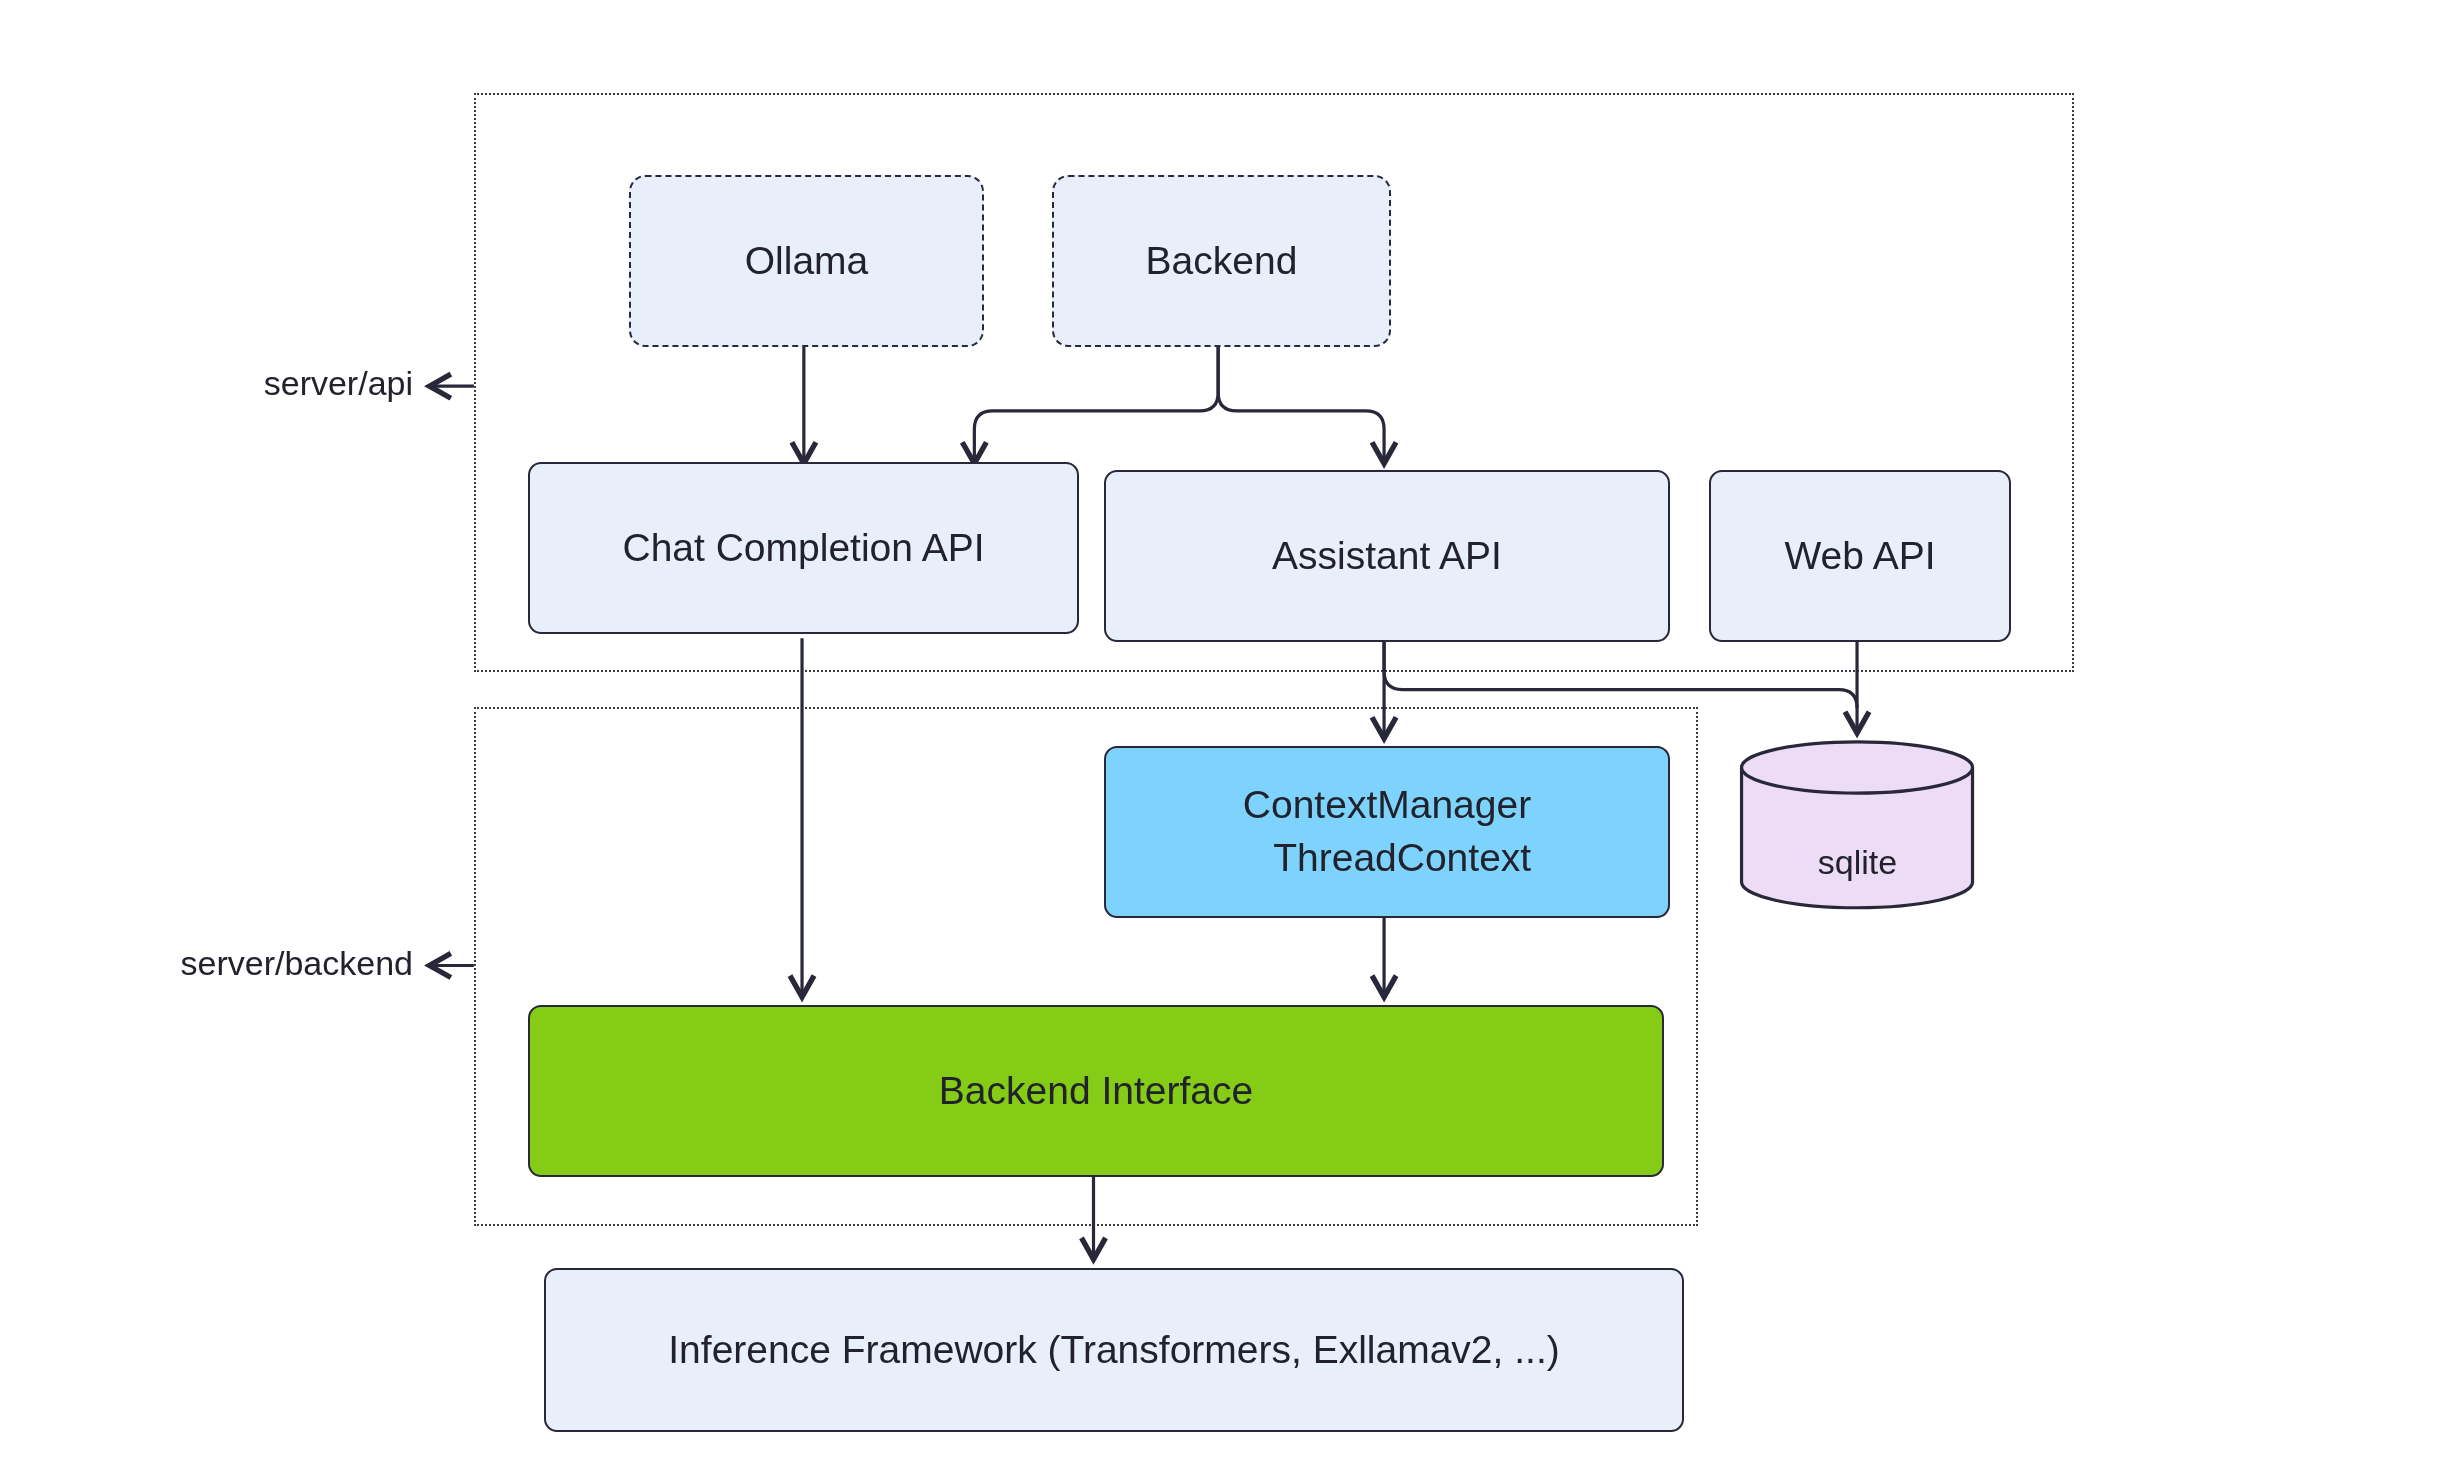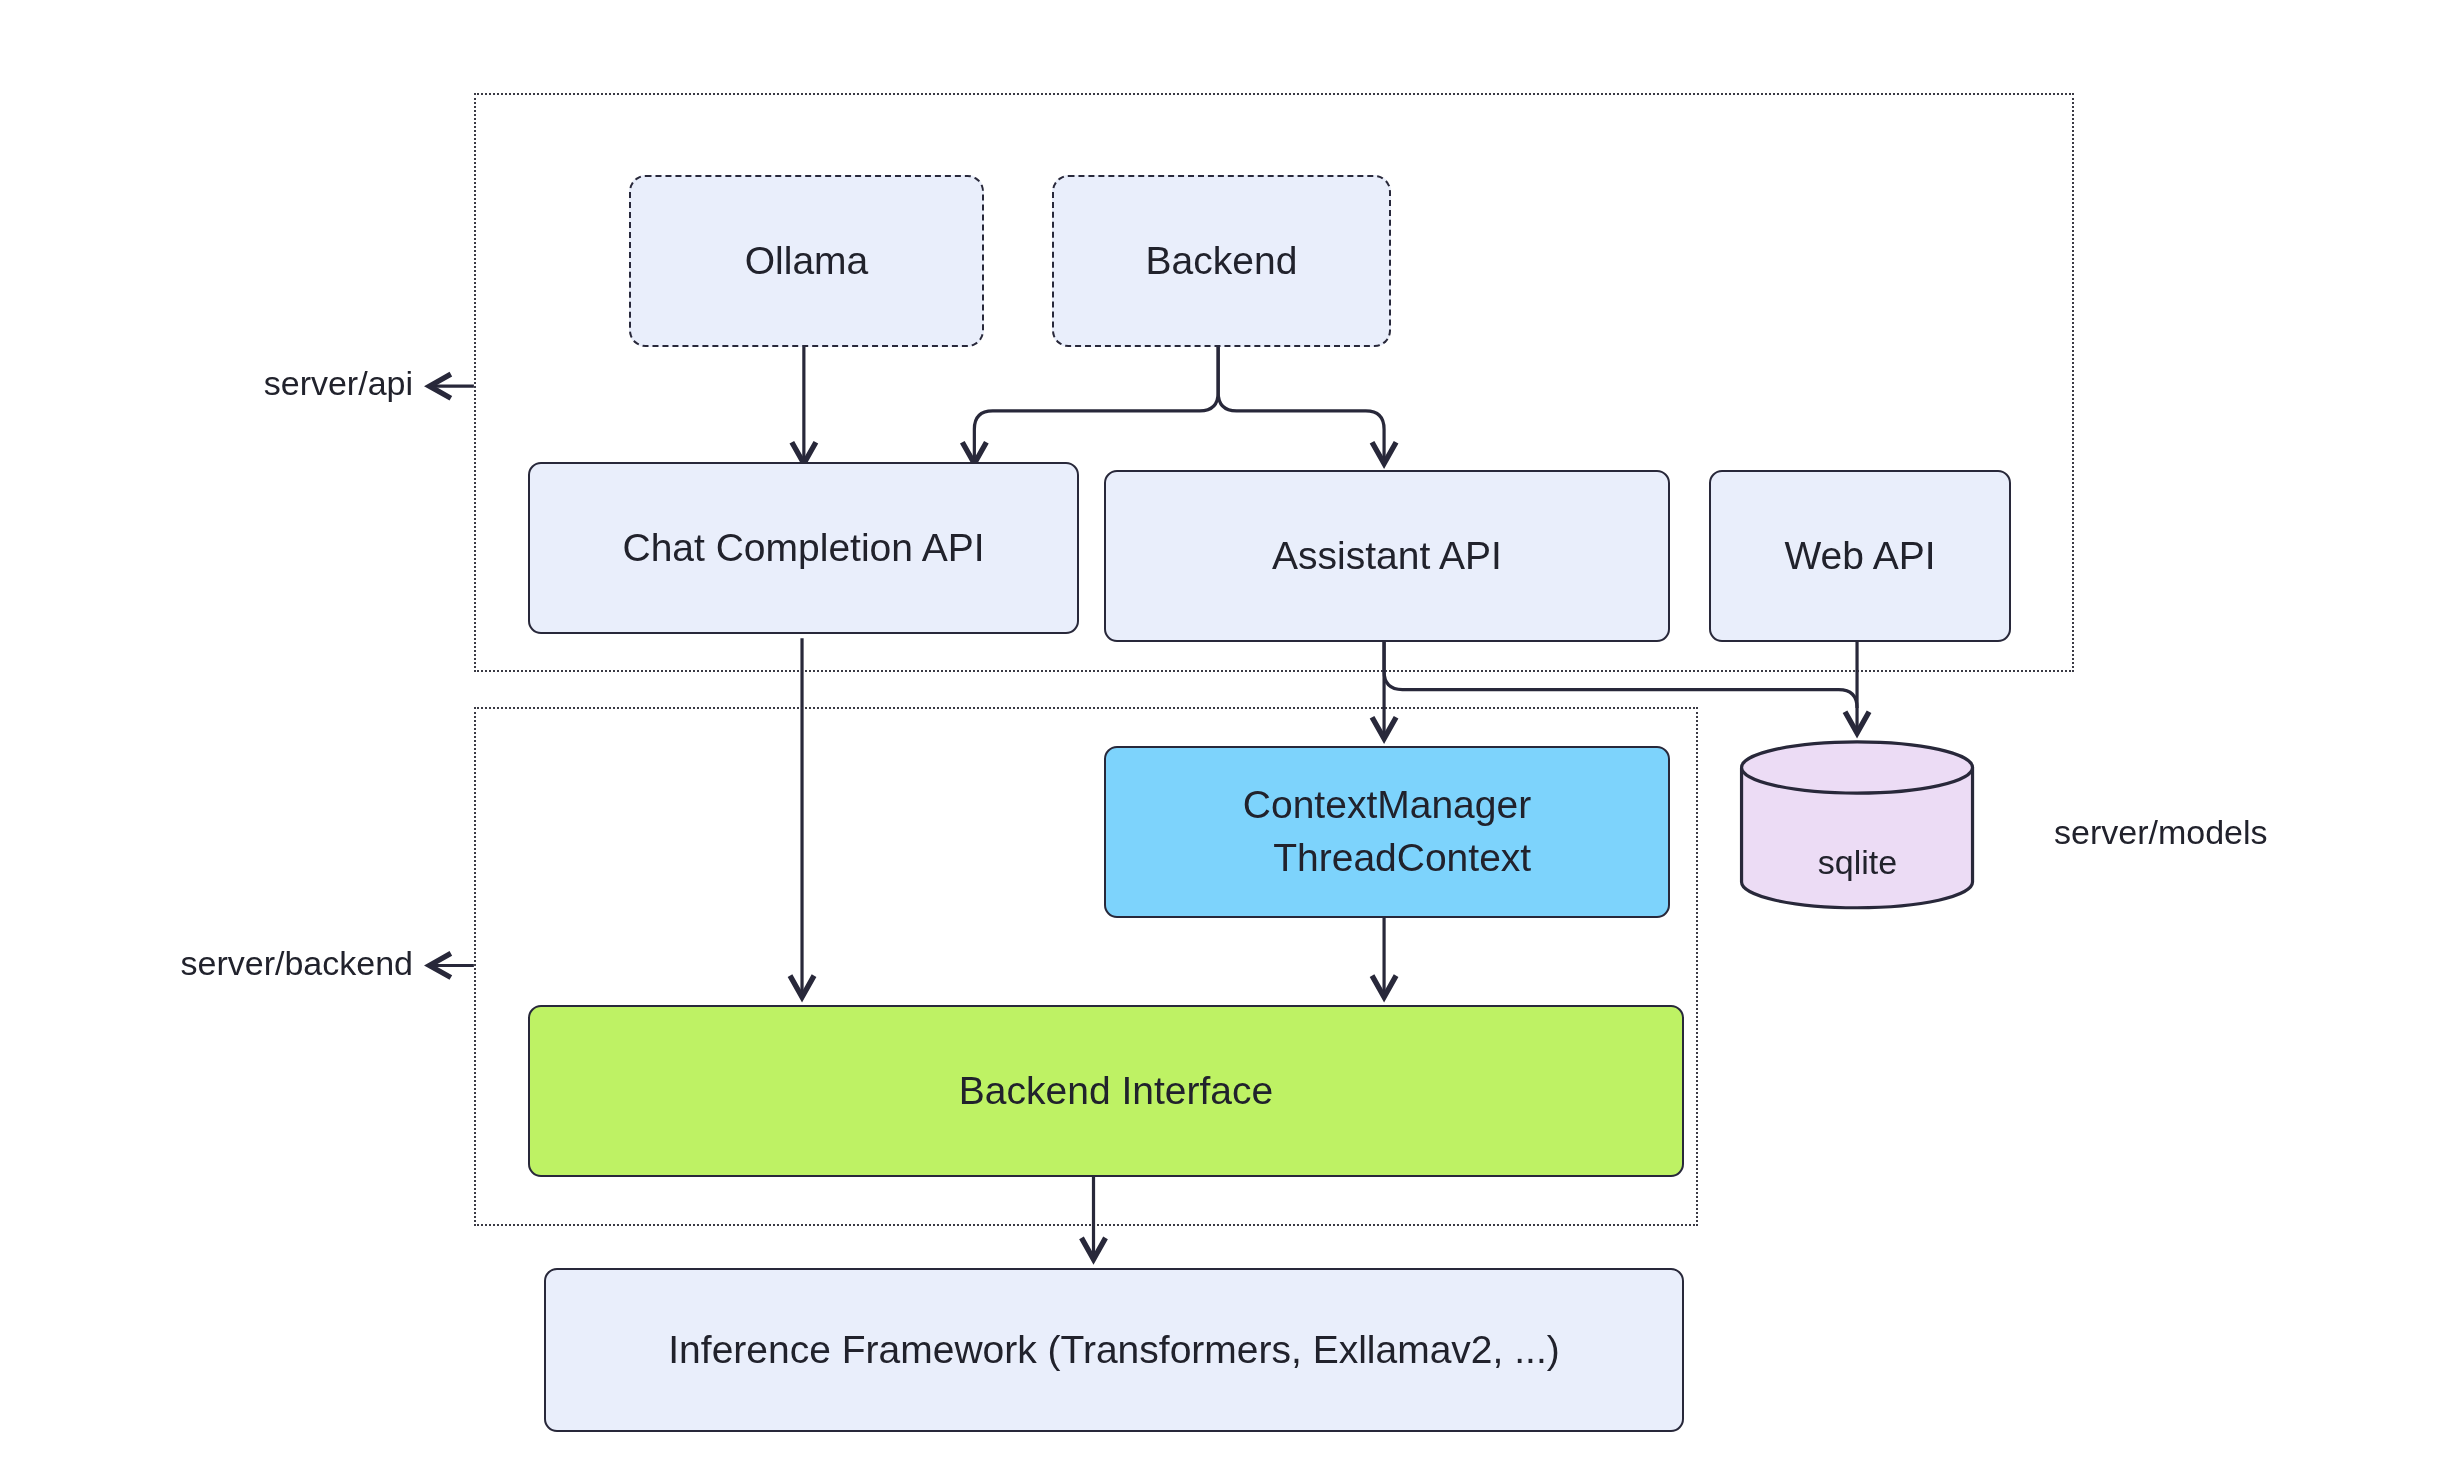--- a/index.html
+++ b/index.html
@@ -8,21 +8,21 @@
   .group{position:absolute;border:2.8px dotted #3a3a44;background:transparent;}
   .connectors{position:absolute;left:0;top:0;width:2462px;height:1480px;}
   .node{
     position:absolute;display:flex;align-items:center;justify-content:center;
     text-align:right;font-size:39px;line-height:1.35;
     border:2.8px solid #28283a;border-radius:13px;background:#e9eefb;
     white-space:pre-line;
   }
   .dashed{border-style:dashed;border-radius:16.5px;}
   .green{background:#7dd3fc;}
-  .yellow{background:#bef264;padding-left:20px;}
+  .yellow{background:#84cc16;}
   .plain-label{position:absolute;font-size:34px;line-height:1.3;}
   .right{text-align:right;}
   .center{text-align:center;}
 
   
   #box-ollama{left:629px;top:175px;width:351px;height:168px;}
   #box-openai{left:1052px;top:175px;width:335px;height:168px;}
   #box-chat{left:528px;top:462px;width:547px;height:168px;}
   #box-assistant{left:1104px;top:470px;width:562px;height:168px;}
   #box-web{left:1709px;top:470px;width:298px;height:168px;}
@@ -87,18 +87,17 @@
 ThreadContext</div>
 
   <div class="node yellow" id="box-backend">Backend Interface</div>
 
   <div class="node" id="box-inference">Inference Framework (Transformers, Exllamav2, ...)</div>
 
   <div class="plain-label right" id="label-server-api">server/api</div>
 
   <div class="plain-label right" id="label-server-backend">server/backend</div>
 
-  <div class="plain-label" id="label-server-models">server/models</div>
 
   <div class="plain-label center" id="label-sqlite">sqlite</div>
 
 </div>
 
 
 </body></html>

